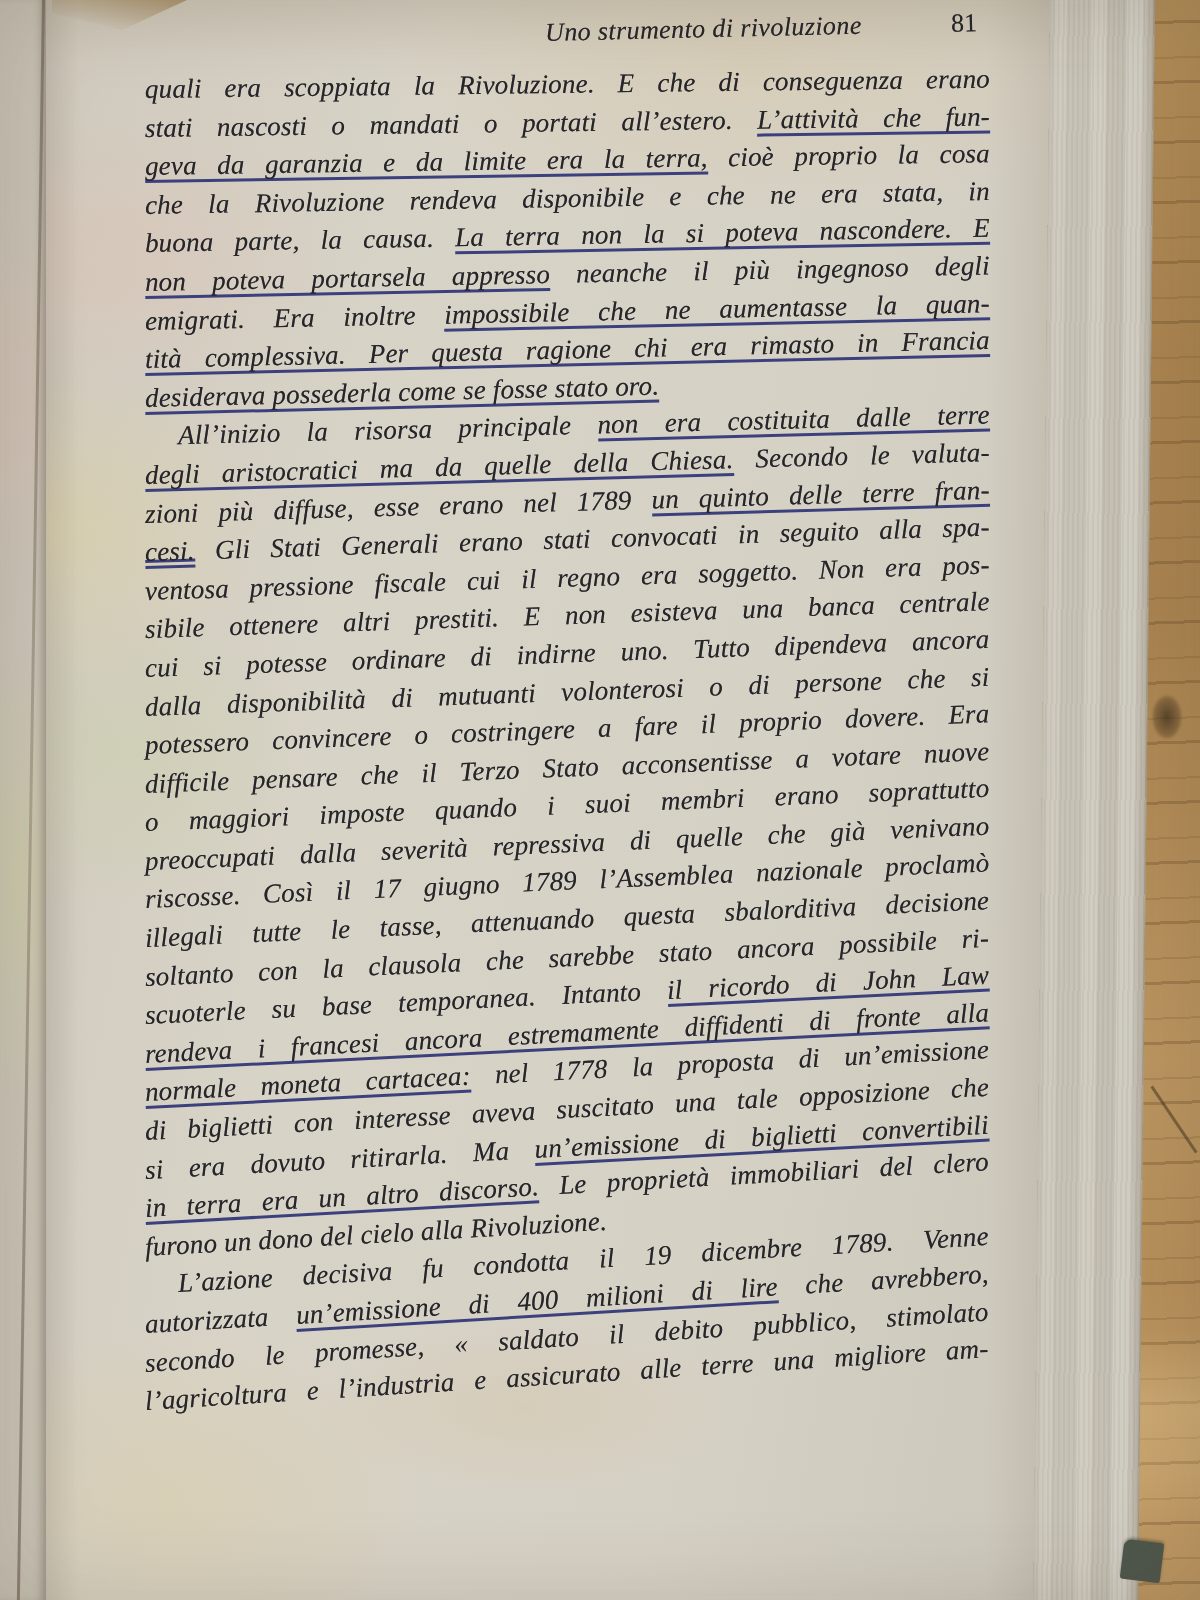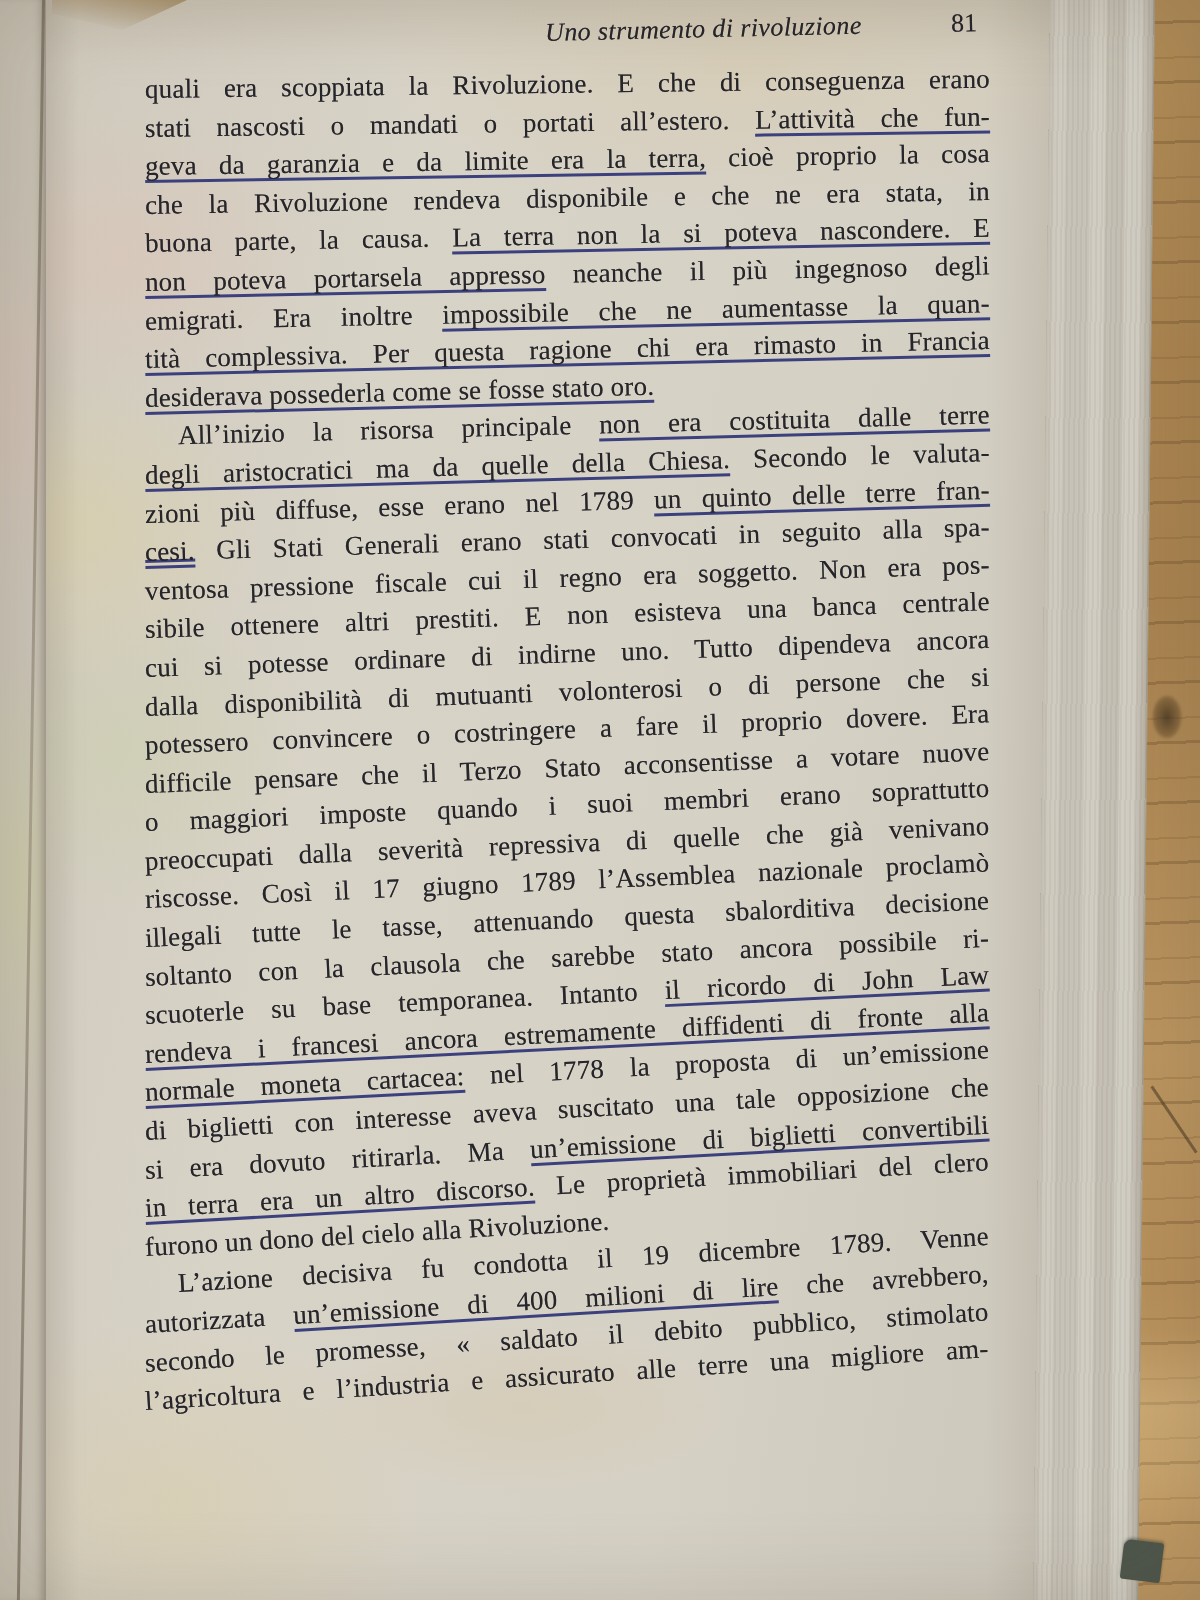--- a/index.html
+++ b/index.html
@@ -74,21 +74,21 @@
   
   .page-header{position:absolute;left:517px;top:13px;width:432px;z-index:5;
     display:flex;justify-content:space-between;align-items:baseline;
     transform:rotate(-1.3deg);color:#26252a;}
   .running-title{font-style:italic;font-size:26px;letter-spacing:.4px;
     text-shadow:0 0 .5px rgba(30,30,36,.55);}
   .page-number{font-size:26px;text-shadow:0 0 .5px rgba(30,30,36,.55);}
 
   
   .text-block{position:absolute;left:117px;top:70px;width:845px;z-index:5;
-    color:#26252a;}
+    color:#26252a;font-style:italic;}
   .line{height:38.6px;line-height:38.6px;font-size:27px;letter-spacing:.2px;
     text-align:justify;text-align-last:justify;white-space:nowrap;
     transform-origin:0 50%;text-shadow:0 0 .5px rgba(30,30,36,.55);}
   .line.last{text-align:left;text-align-last:left;}
   .line.indent{text-indent:33px;}
   .u1,.u2{--pen:rgba(43,49,118,.9);
     background-image:linear-gradient(var(--pen),var(--pen));
     background-size:100% 3px;background-position:0 100%;background-repeat:no-repeat;
     padding-bottom:2px;}
   .u2{background-image:linear-gradient(var(--pen),var(--pen)),linear-gradient(var(--pen),var(--pen));

